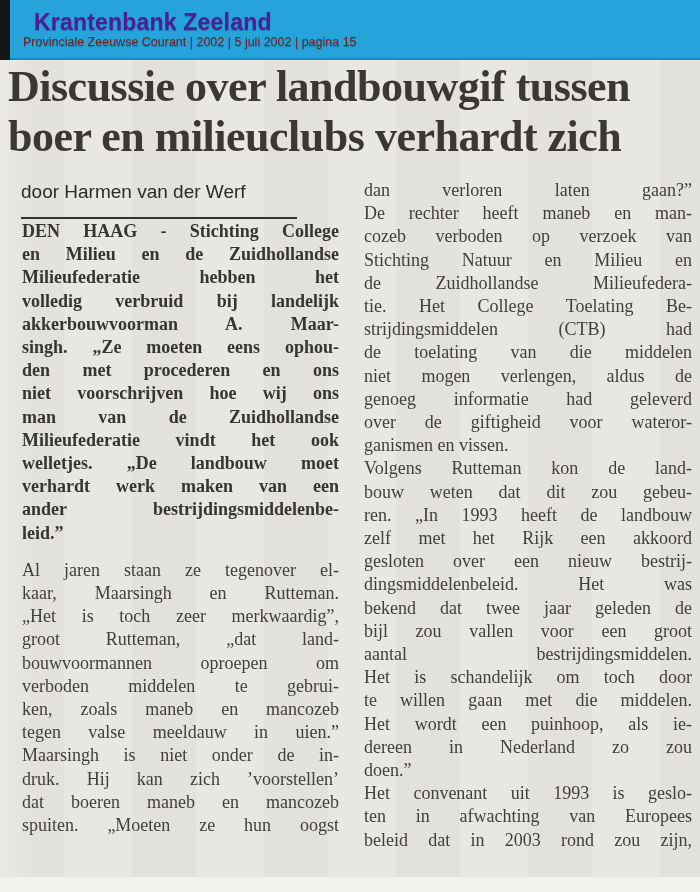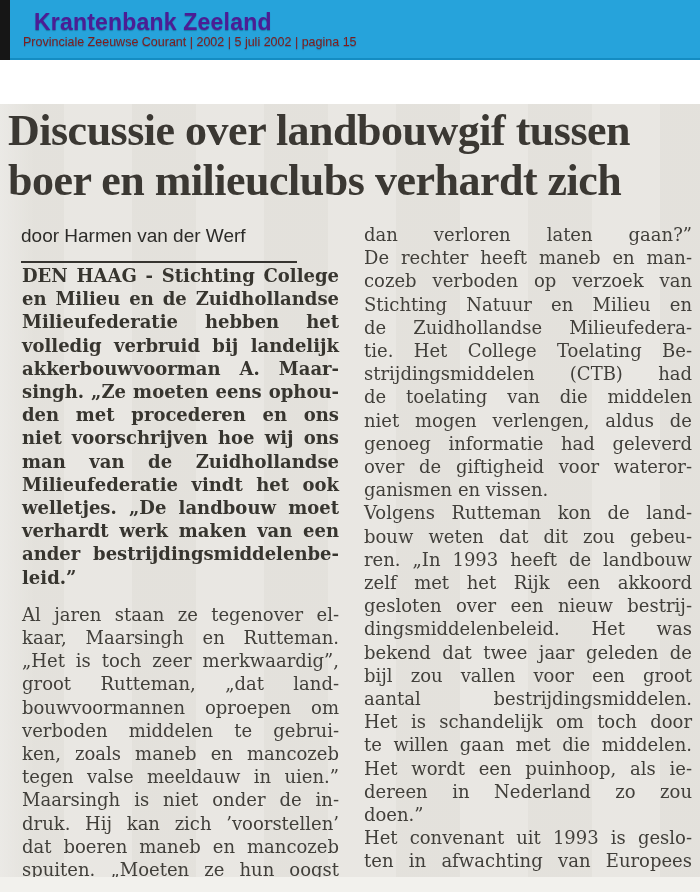--- a/index.html
+++ b/index.html
@@ -43,21 +43,20 @@
   }
 
   
   .scan {
     position: absolute;
     top: 60px; left: 0; right: 0; bottom: 0;
     background:
       linear-gradient(90deg, rgba(255,255,255,0.28) 0%, rgba(255,255,255,0) 5%),
       repeating-linear-gradient(90deg, rgba(125,120,108,0.045) 0 64px, rgba(255,255,255,0.05) 64px 132px),
       #e8e6e1;
-    margin-top: 44px;
   }
   .bottom-strip {
     position: absolute;
     left: 0; right: 0; bottom: 0;
     height: 15px;
     background: #f2f1ed;
   }
 
   .headline {
     position: absolute;
@@ -89,21 +88,21 @@
     font-size: 18px;
     line-height: 23.2px;
     color: #413f3a;
   }
   .col-left  { left: 22px;  top: 160px; width: 317px; }
   .col-right { left: 364px; top: 119px; width: 328px; }
 
   .para { margin: 0; }
   .para.bold { font-weight: 700; color: #37352f; }
   .para.gap { margin-bottom: 14px; }
-  .line { text-align: justify; text-align-last: justify; }
+  .line { text-align: justify; text-align-last: justify; font-family: Liberation Serif, serif; }
   .para .line:last-child { text-align-last: left; }
   .para.flow .line:last-child { text-align-last: justify; }
 </style>
 </head>
 <body>
 
 <div class="page">
 
   <div class="topbar">
     <div class="topbar-black"></div>

